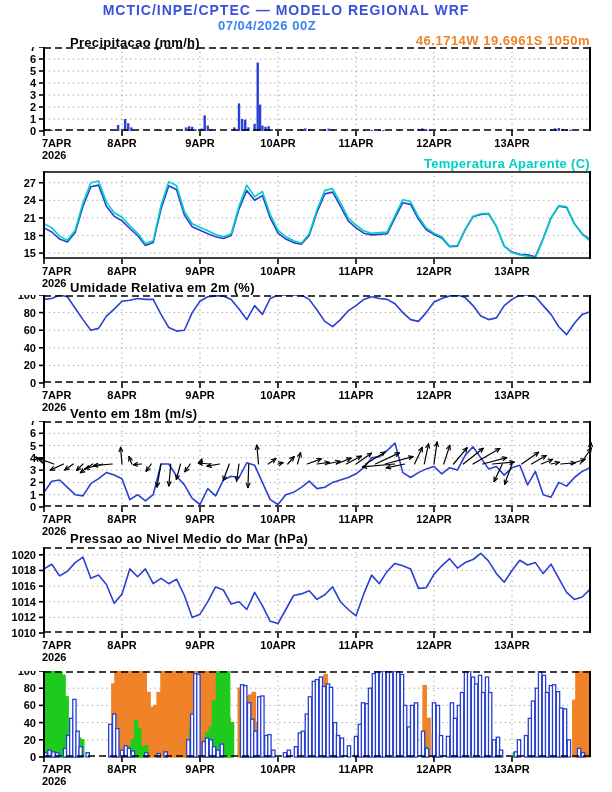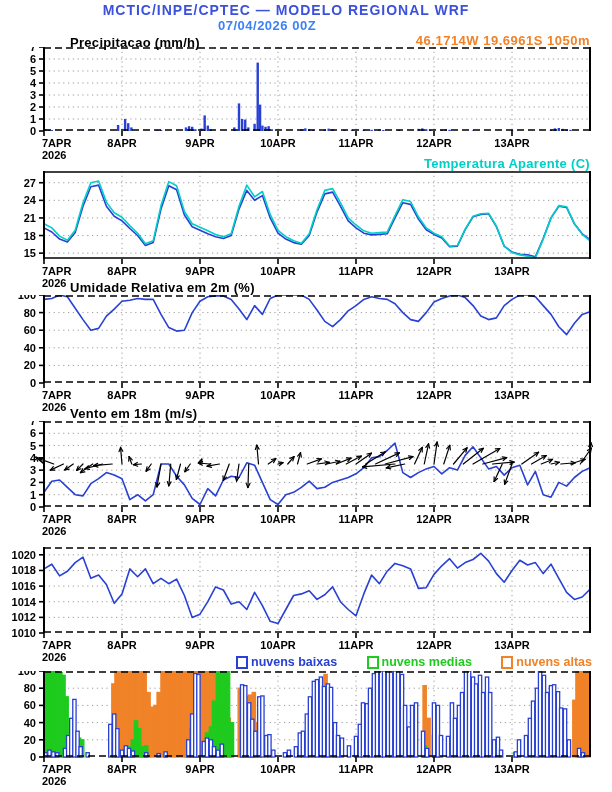--- a/index.html
+++ b/index.html
@@ -446,20 +446,21 @@
       <line x1="278" y1="86" x2="278" y2="91" stroke="#000" stroke-width="1.6"></line>
       <text x="278" y="102" text-anchor="middle" font-size="11">10APR</text>
       <line x1="356" y1="86" x2="356" y2="91" stroke="#000" stroke-width="1.6"></line>
       <text x="356" y="102" text-anchor="middle" font-size="11">11APR</text>
       <line x1="434" y1="86" x2="434" y2="91" stroke="#000" stroke-width="1.6"></line>
       <text x="434" y="102" text-anchor="middle" font-size="11">12APR</text>
       <line x1="512" y1="86" x2="512" y2="91" stroke="#000" stroke-width="1.6"></line>
       <text x="512" y="102" text-anchor="middle" font-size="11">13APR</text>
     </svg>
 
+  <div class="ptitle" style="top:531px">Pressao ao Nivel Medio do Mar (hPa)</div>
   <svg class="plot" style="top:547px" width="612" height="120">
       <line x1="122" y1="0" x2="122" y2="86" stroke="#9a9a9a" stroke-width="1" stroke-dasharray="1.2 3.6"></line>
       <line x1="200" y1="0" x2="200" y2="86" stroke="#9a9a9a" stroke-width="1" stroke-dasharray="1.2 3.6"></line>
       <line x1="278" y1="0" x2="278" y2="86" stroke="#9a9a9a" stroke-width="1" stroke-dasharray="1.2 3.6"></line>
       <line x1="356" y1="0" x2="356" y2="86" stroke="#9a9a9a" stroke-width="1" stroke-dasharray="1.2 3.6"></line>
       <line x1="434" y1="0" x2="434" y2="86" stroke="#9a9a9a" stroke-width="1" stroke-dasharray="1.2 3.6"></line>
       <line x1="512" y1="0" x2="512" y2="86" stroke="#9a9a9a" stroke-width="1" stroke-dasharray="1.2 3.6"></line>
       <line x1="44" y1="70.36363636363636" x2="590" y2="70.36363636363636" stroke="#9a9a9a" stroke-width="1" stroke-dasharray="1.2 3.6"></line>
       <line x1="44" y1="54.72727272727273" x2="590" y2="54.72727272727273" stroke="#9a9a9a" stroke-width="1" stroke-dasharray="1.2 3.6"></line>
       <line x1="44" y1="39.09090909090909" x2="590" y2="39.09090909090909" stroke="#9a9a9a" stroke-width="1" stroke-dasharray="1.2 3.6"></line>
@@ -492,34 +493,20 @@
       <line x1="278" y1="86" x2="278" y2="91" stroke="#000" stroke-width="1.6"></line>
       <text x="278" y="102" text-anchor="middle" font-size="11">10APR</text>
       <line x1="356" y1="86" x2="356" y2="91" stroke="#000" stroke-width="1.6"></line>
       <text x="356" y="102" text-anchor="middle" font-size="11">11APR</text>
       <line x1="434" y1="86" x2="434" y2="91" stroke="#000" stroke-width="1.6"></line>
       <text x="434" y="102" text-anchor="middle" font-size="11">12APR</text>
       <line x1="512" y1="86" x2="512" y2="91" stroke="#000" stroke-width="1.6"></line>
       <text x="512" y="102" text-anchor="middle" font-size="11">13APR</text>
     </svg>
 
-  <div class="legend-clouds">
-    <span class="li">
-      <span class="sq" style="border-color: rgb(40, 64, 212);"></span>
-      <span style="color: rgb(40, 64, 212);">nuvens baixas</span>
-    </span>
-    <span class="li">
-      <span class="sq" style="border-color: rgb(30, 203, 30);"></span>
-      <span style="color: rgb(30, 203, 30);">nuvens medias</span>
-    </span>
-    <span class="li">
-      <span class="sq" style="border-color: rgb(240, 130, 40);"></span>
-      <span style="color: rgb(240, 130, 40);">nuvens altas</span>
-    </span>
-  </div>
   <svg class="plot" style="top:671px" width="612" height="121">
       <line x1="122" y1="0" x2="122" y2="86" stroke="#9a9a9a" stroke-width="1" stroke-dasharray="1.2 3.6"></line>
       <line x1="200" y1="0" x2="200" y2="86" stroke="#9a9a9a" stroke-width="1" stroke-dasharray="1.2 3.6"></line>
       <line x1="278" y1="0" x2="278" y2="86" stroke="#9a9a9a" stroke-width="1" stroke-dasharray="1.2 3.6"></line>
       <line x1="356" y1="0" x2="356" y2="86" stroke="#9a9a9a" stroke-width="1" stroke-dasharray="1.2 3.6"></line>
       <line x1="434" y1="0" x2="434" y2="86" stroke="#9a9a9a" stroke-width="1" stroke-dasharray="1.2 3.6"></line>
       <line x1="512" y1="0" x2="512" y2="86" stroke="#9a9a9a" stroke-width="1" stroke-dasharray="1.2 3.6"></line>
       <line x1="44" y1="68.8" x2="590" y2="68.8" stroke="#9a9a9a" stroke-width="1" stroke-dasharray="1.2 3.6"></line>
       <line x1="44" y1="51.6" x2="590" y2="51.6" stroke="#9a9a9a" stroke-width="1" stroke-dasharray="1.2 3.6"></line>
       <line x1="44" y1="34.4" x2="590" y2="34.4" stroke="#9a9a9a" stroke-width="1" stroke-dasharray="1.2 3.6"></line>

